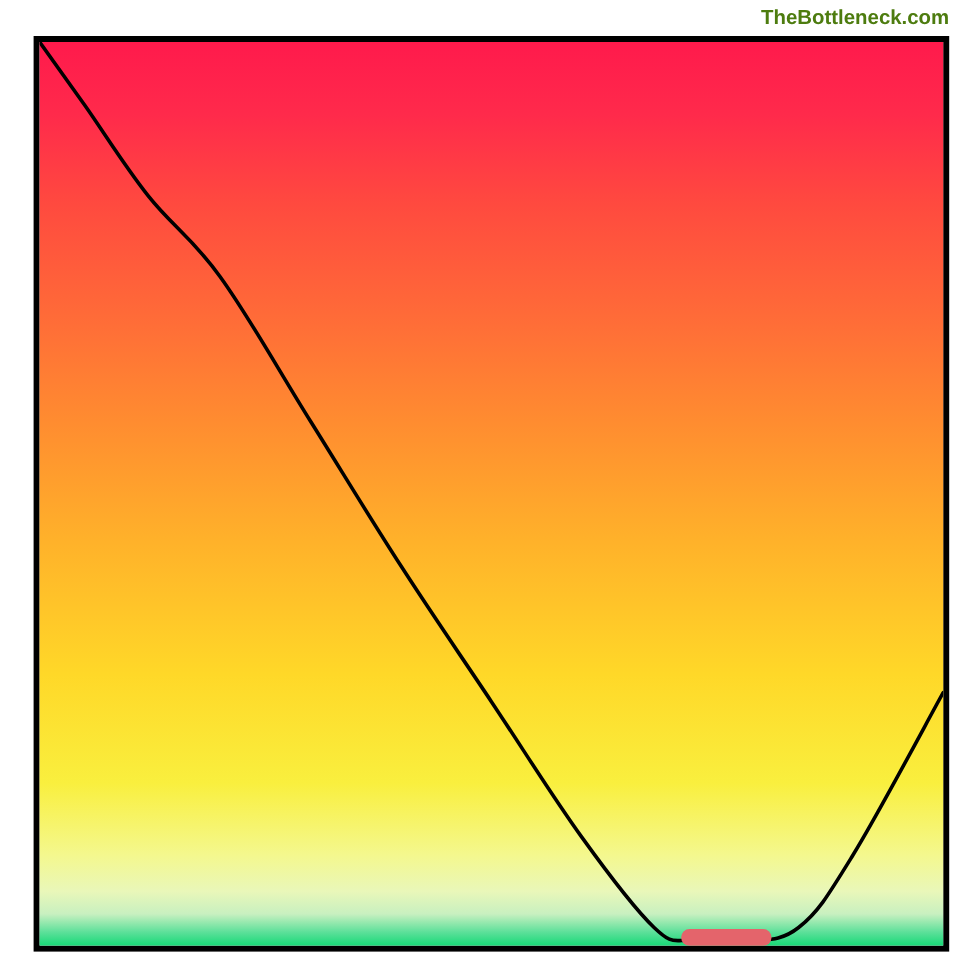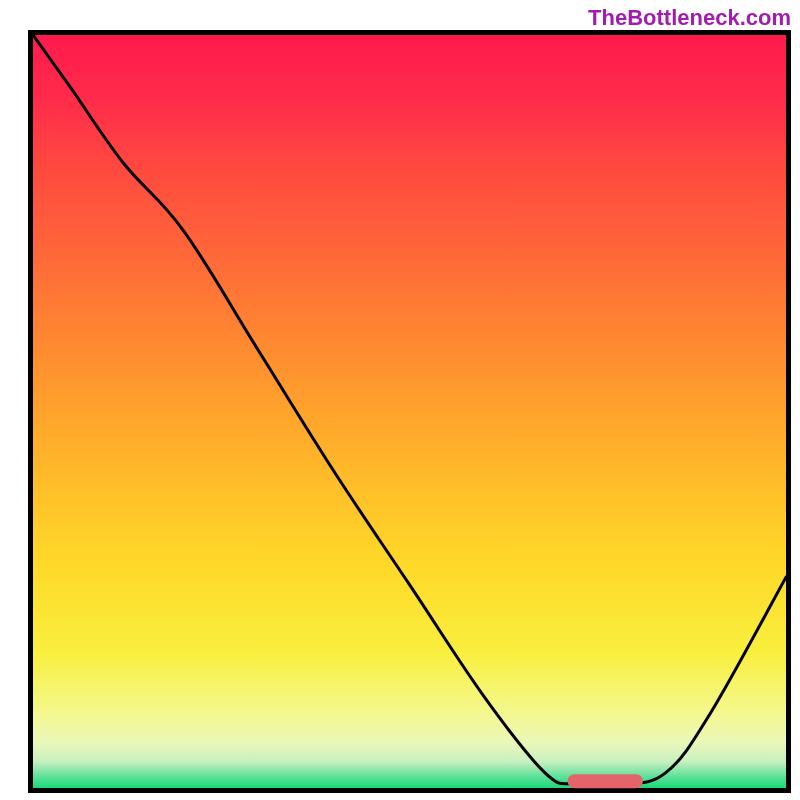--- a/index.html
+++ b/index.html
@@ -32,21 +32,21 @@
     left: 0;
     top: 0;
   }
 </style>
 </head>
 <body>
 <div class="root">
 
   <div class="plot-frame" style="left: 28px; top: 30px; width: 763px; height: 763px; border-color: rgb(0, 0, 0);"></div>
 
-  <div class="watermark" style="right: 9px; top: 5px; font-size: 22px; color: #a21caf;">TheBottleneck.com</div>
+  <div class="watermark" style="right: 9px; top: 5px; font-size: 17px; color: #4d7c0f;">TheBottleneck.com</div>
 
   <svg class="overlay" width="800" height="800" viewBox="0 0 800 800">
       <defs>
         <linearGradient id="bg-grad" x1="0" y1="0" x2="0" y2="1">
           <stop offset="0%" stop-color="#ff1a4c"></stop>
           <stop offset="8%" stop-color="#ff2a4b"></stop>
           <stop offset="18%" stop-color="#ff4a3f"></stop>
           <stop offset="30%" stop-color="#ff6a38"></stop>
           <stop offset="42%" stop-color="#ff8c30"></stop>
           <stop offset="55.00000000000001%" stop-color="#ffb12a"></stop>

